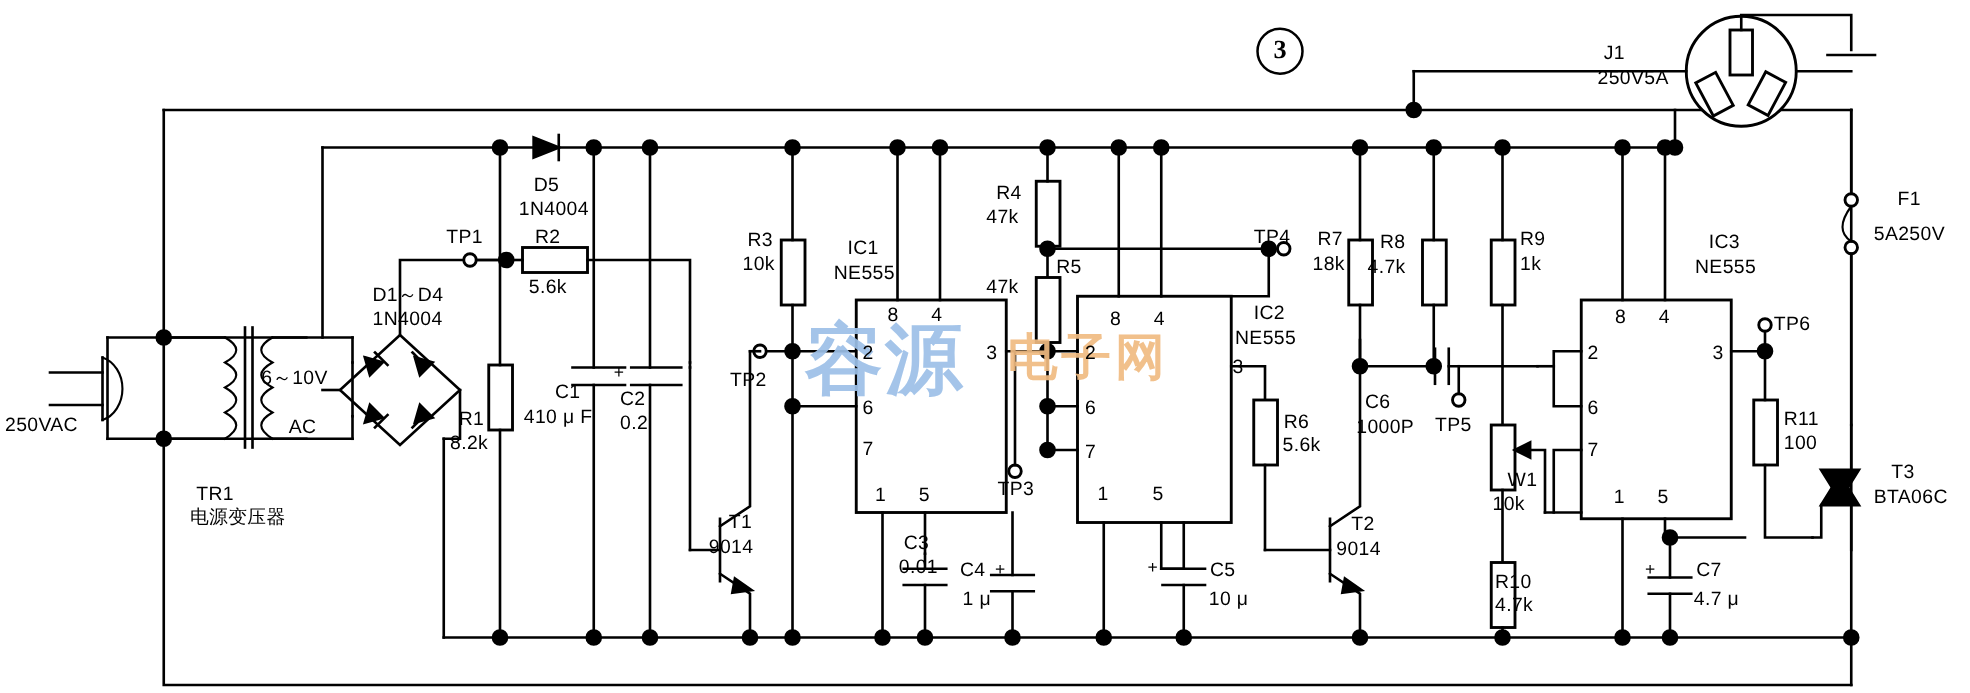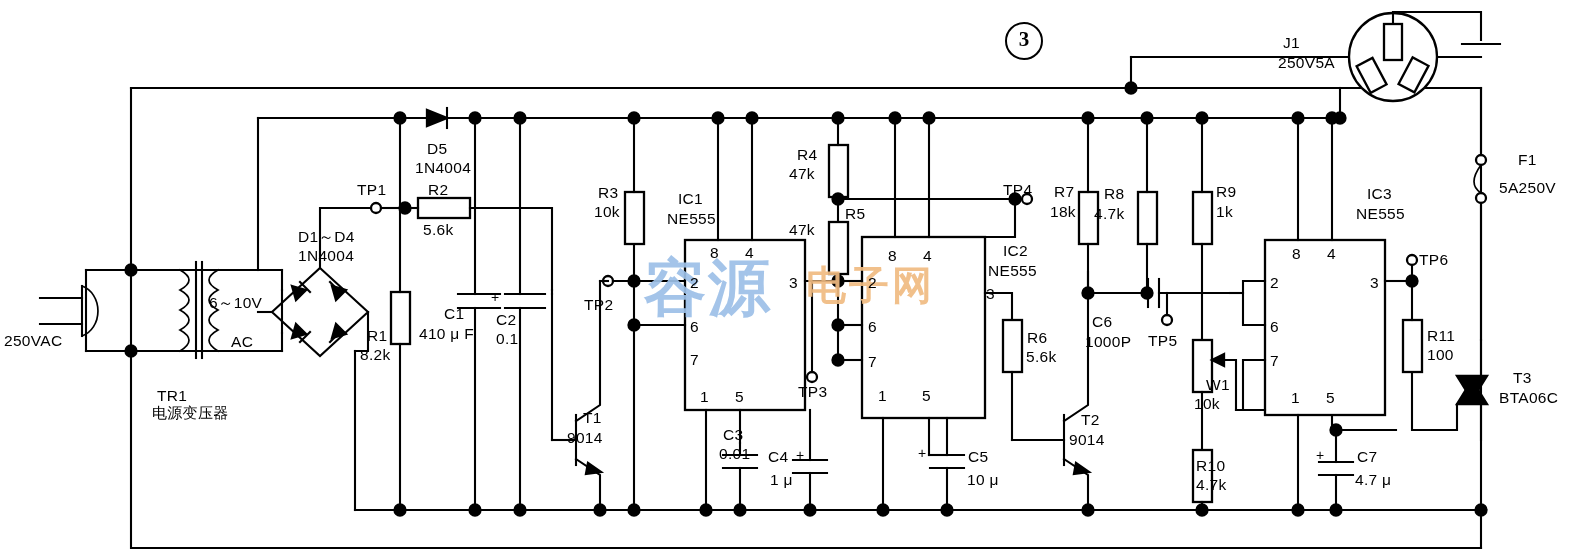--- a/index.html
+++ b/index.html
@@ -405,21 +405,21 @@
   <div class="lbl" style="left:428px;top:182px;">R2</div>
   <div class="lbl" style="left:423px;top:222px;">5.6k</div>
 
   <div class="lbl" style="left:367px;top:328px;">R1</div>
   <div class="lbl" style="left:360px;top:347px;">8.2k</div>
 
   <div class="lbl" style="left:444px;top:306px;">C1</div>
   <div class="lbl" style="left:419px;top:326px;">410 μ F</div>
   <div class="lbl s" style="left:491px;top:290px;">+</div>
   <div class="lbl" style="left:496px;top:312px;">C2</div>
-  <div class="lbl" style="left:496px;top:331px;">0.1</div>
+  <div class="lbl" style="left:496px;top:331px;">0.2</div>
 
   <div class="lbl" style="left:598px;top:185px;">R3</div>
   <div class="lbl" style="left:594px;top:204px;">10k</div>
   <div class="lbl" style="left:584px;top:297px;">TP2</div>
 
   <div class="lbl" style="left:678px;top:191px;">IC1</div>
   <div class="lbl" style="left:667px;top:211px;">NE555</div>
   <div class="lbl" style="left:710px;top:245px;">8</div>
   <div class="lbl" style="left:745px;top:245px;">4</div>
   <div class="lbl" style="left:690px;top:275px;">2</div>

